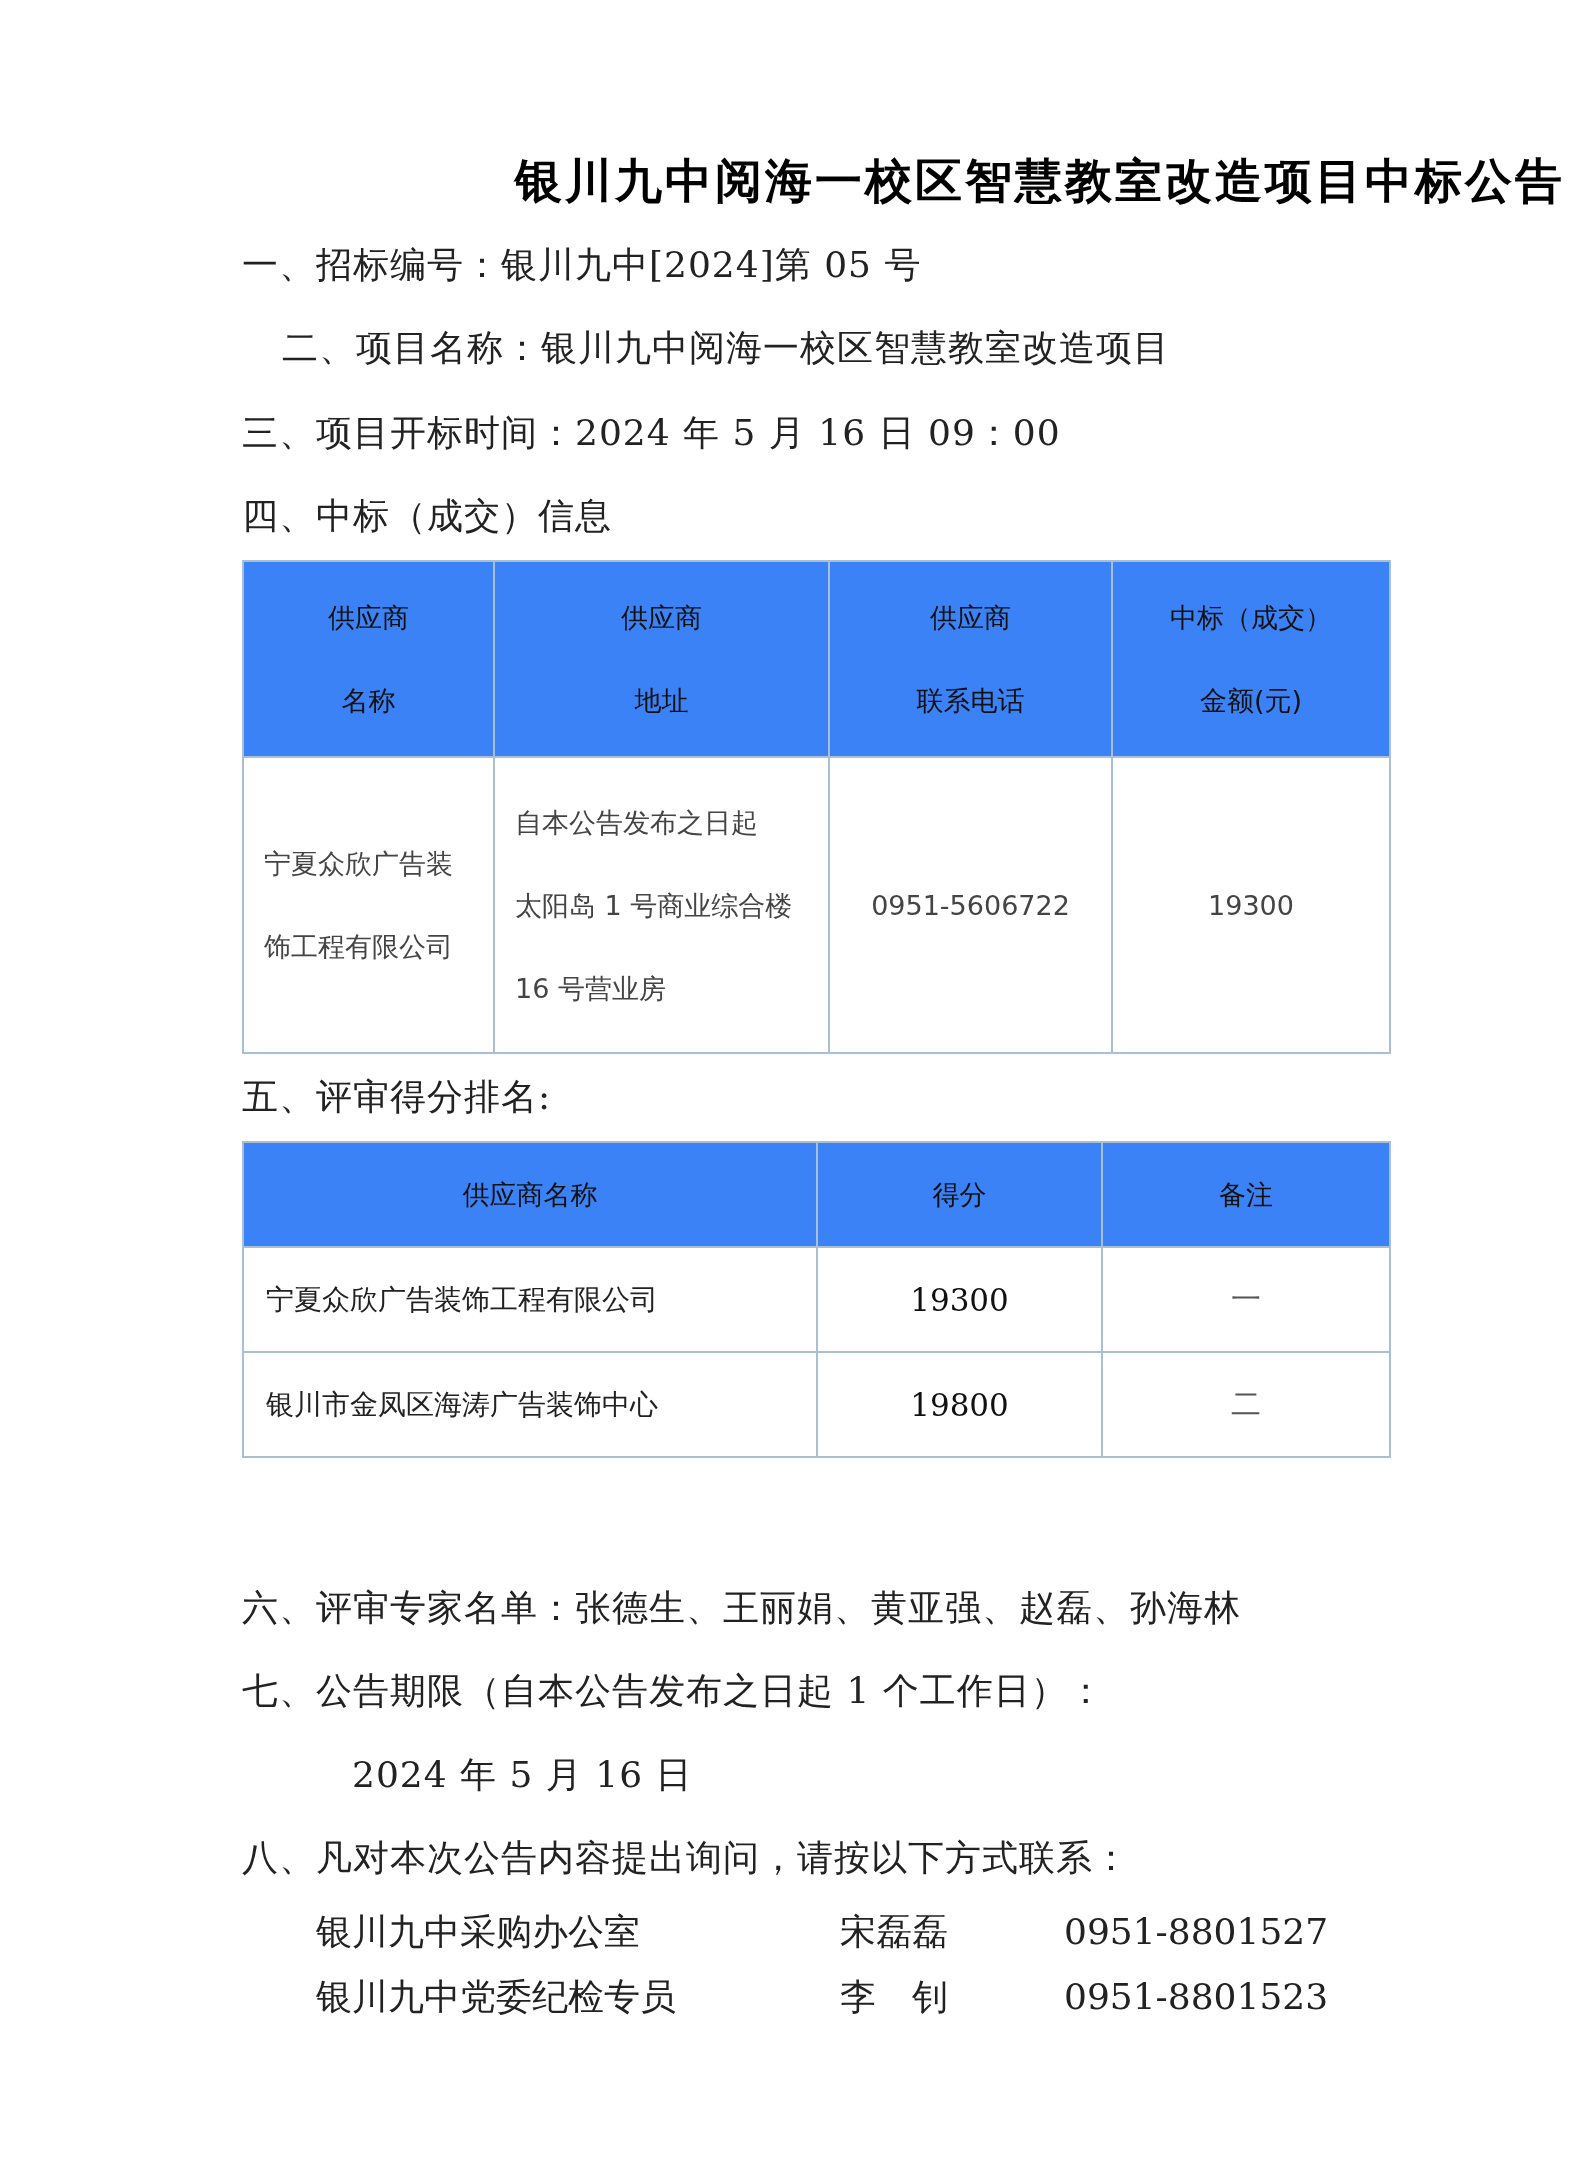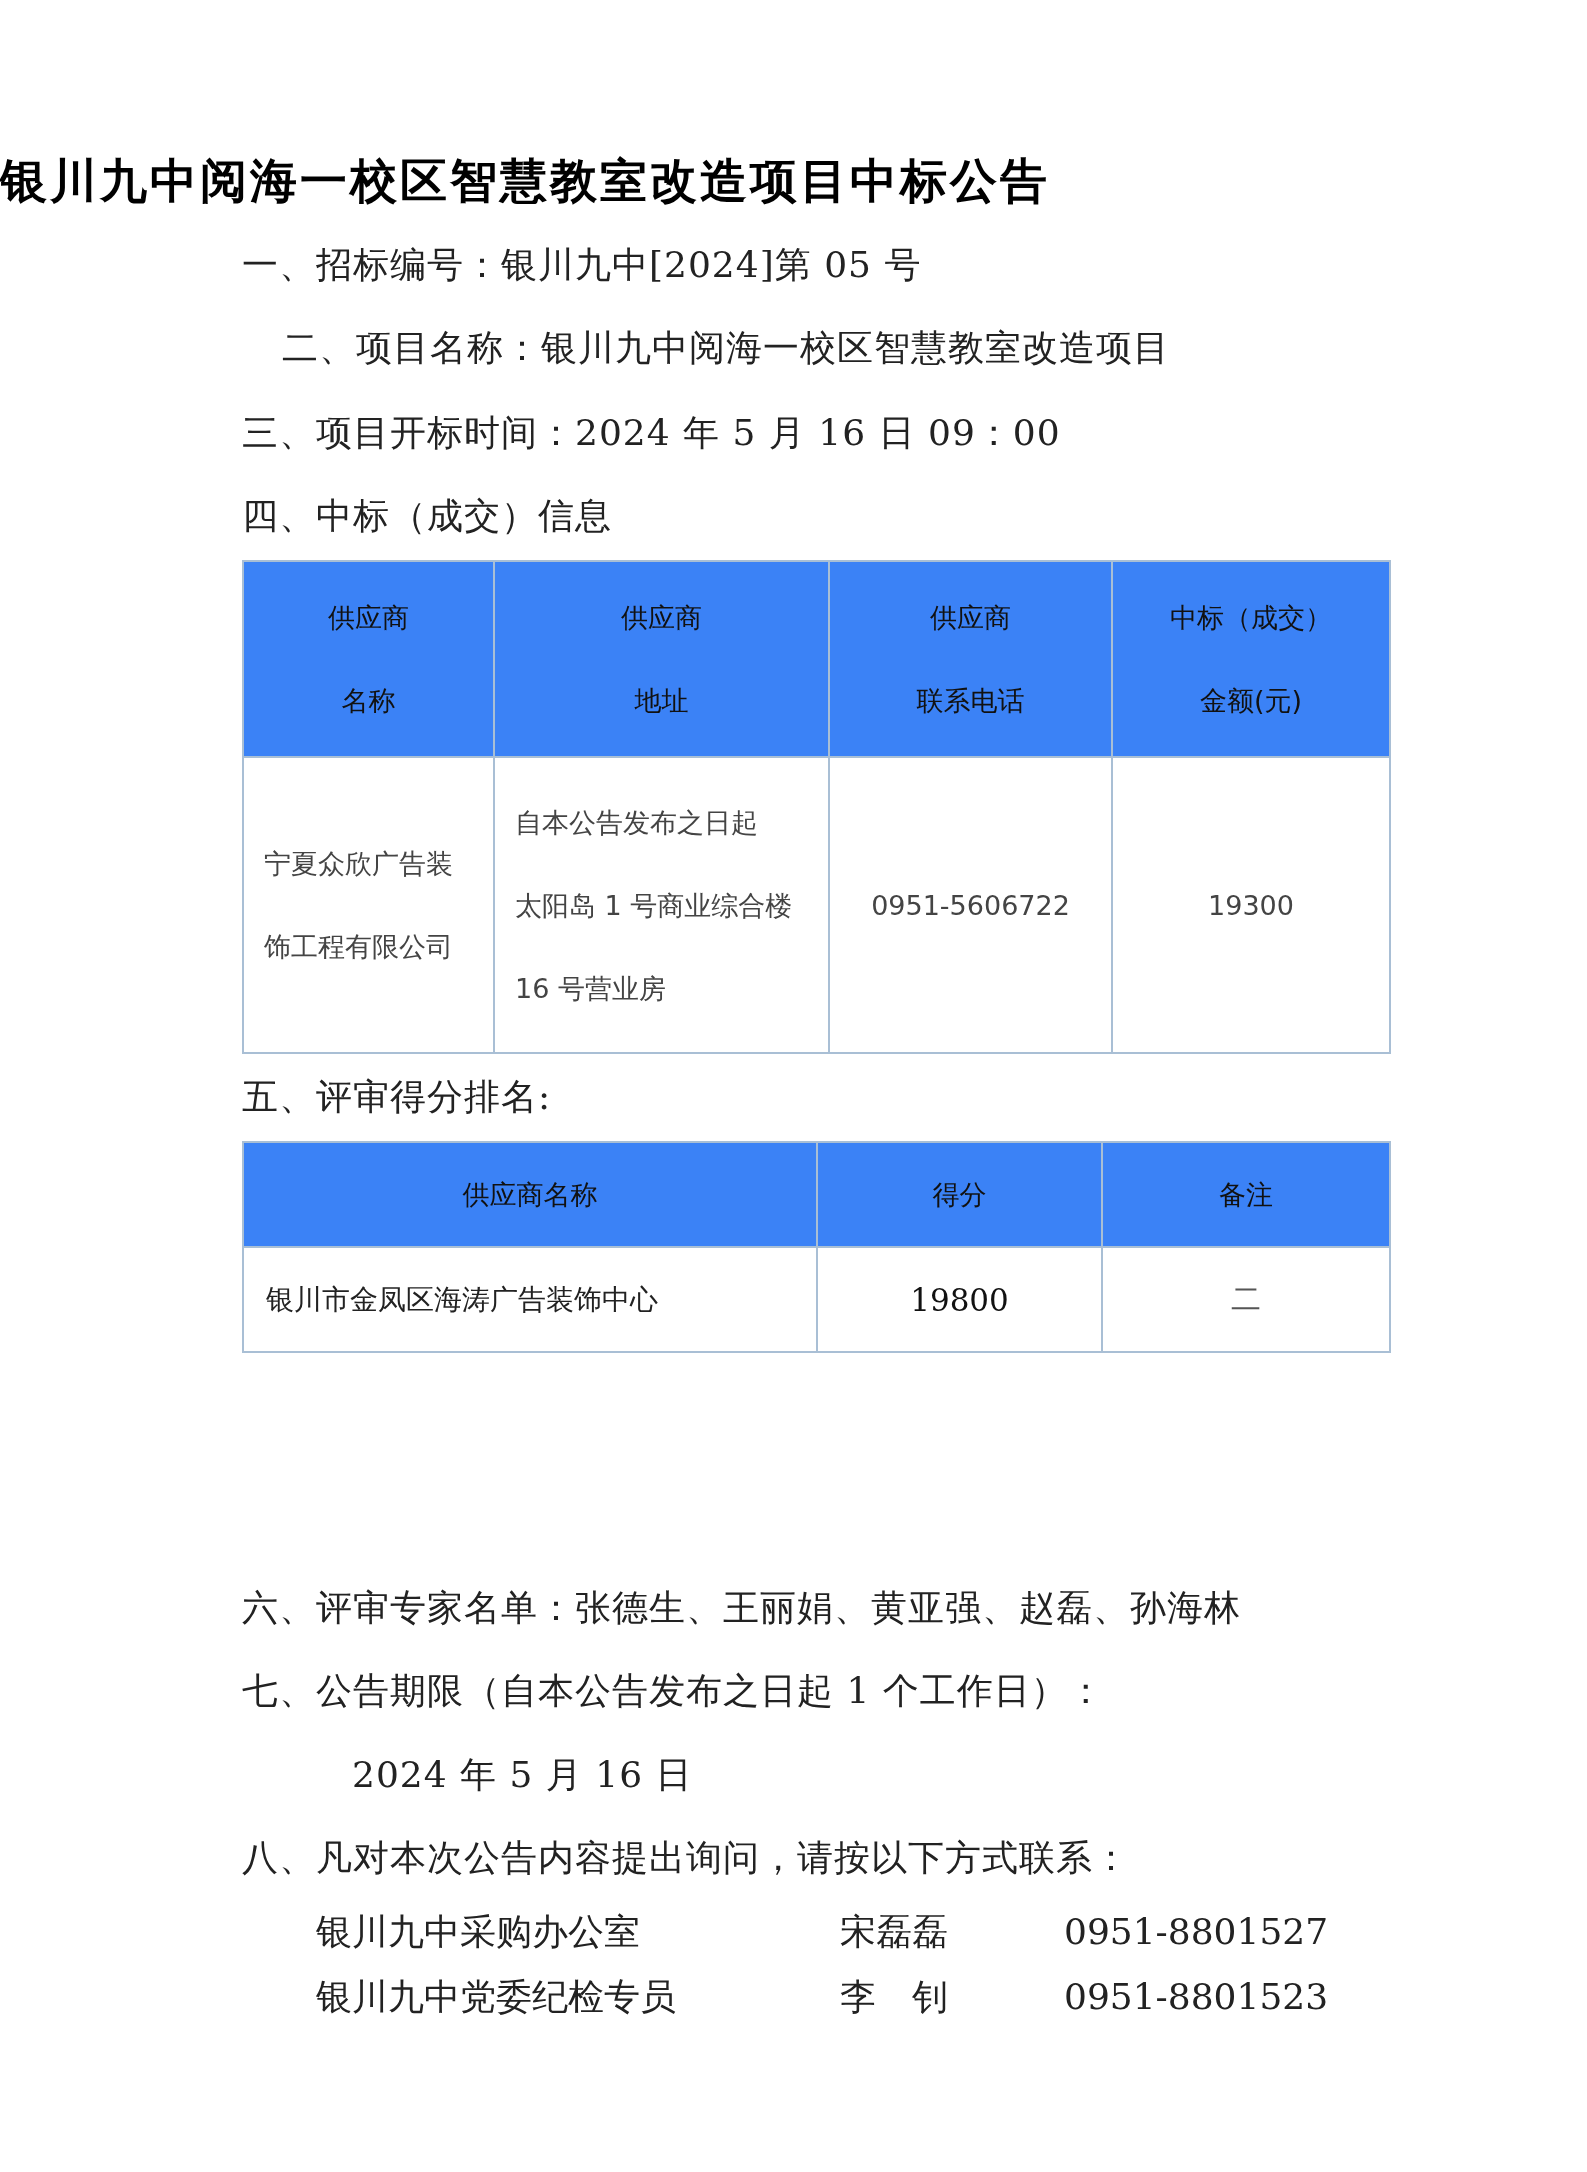--- a/index.html
+++ b/index.html
@@ -1,20 +1,20 @@
 <!DOCTYPE html>
 <html><head>
 <meta charset="utf-8">
 <style>
   html, body { margin: 0; padding: 0; background: #ffffff; }
   body { width: 1587px; height: 2172px; position: relative; overflow: hidden;
          font-family: "DejaVu Serif", "Liberation Serif", serif; color: #222; }
   .abs { position: absolute; white-space: nowrap; }
   .title { left: 0; width: 1565px; top: 150px; height: 62px; line-height: 62px;
-           text-align: left; font-family: "DejaVu Sans", "Liberation Sans", sans-serif;
+           text-align: right; font-family: "DejaVu Sans", "Liberation Sans", sans-serif;
            font-weight: bold; font-size: 47px; letter-spacing: 3px; color: #000; }
   .line { left: 242px; font-size: 36px; line-height: 50px; height: 50px; color: #222; letter-spacing: 1px; }
   table.grid { position: absolute; border-collapse: collapse; table-layout: fixed; }
   table.grid td, table.grid th { border: 2px solid #a9bfd5; padding: 0; }
   table.grid th { background: #3b82f6; font-weight: normal; }
   .t1 { left: 242px; top: 560px; width: 1147px; }
   .t1 th { height: 194px; font-family: "DejaVu Sans", "Liberation Sans", sans-serif;
            font-size: 27px; color: #111; text-align: center; line-height: 83px; }
   .t1 td { height: 294px; font-family: "DejaVu Sans", "Liberation Sans", sans-serif;
            font-size: 27px; color: #444; line-height: 83px; vertical-align: middle; }
@@ -90,20 +90,25 @@
       <col style="width:285px">
       <col style="width:288px">
   </colgroup>
   <tbody>
       <tr>
     <th>供应商名称</th>
     <th>得分</th>
     <th>备注</th>
   </tr>
   <tr>
+    <td class="name">宁夏众欣广告装饰工程有限公司</td>
+    <td class="score">19300</td>
+    <td class="note">一</td>
+  </tr>
+  <tr>
     <td class="name">银川市金凤区海涛广告装饰中心</td>
     <td class="score">19800</td>
     <td class="note">二</td>
   </tr>
 </tbody>
   </table>
 
 <div class="abs line" style="top:1583px;">六、评审专家名单：张德生、王丽娟、黄亚强、赵磊、孙海林</div>
 <div class="abs line" style="top:1666px;text-align:right;">七、公告期限（自本公告发布之日起 1 个工作日）：</div>
 <div class="abs line" style="top:1750px; left:352px;text-align:right;">2024 年 5 月 16 日</div>

